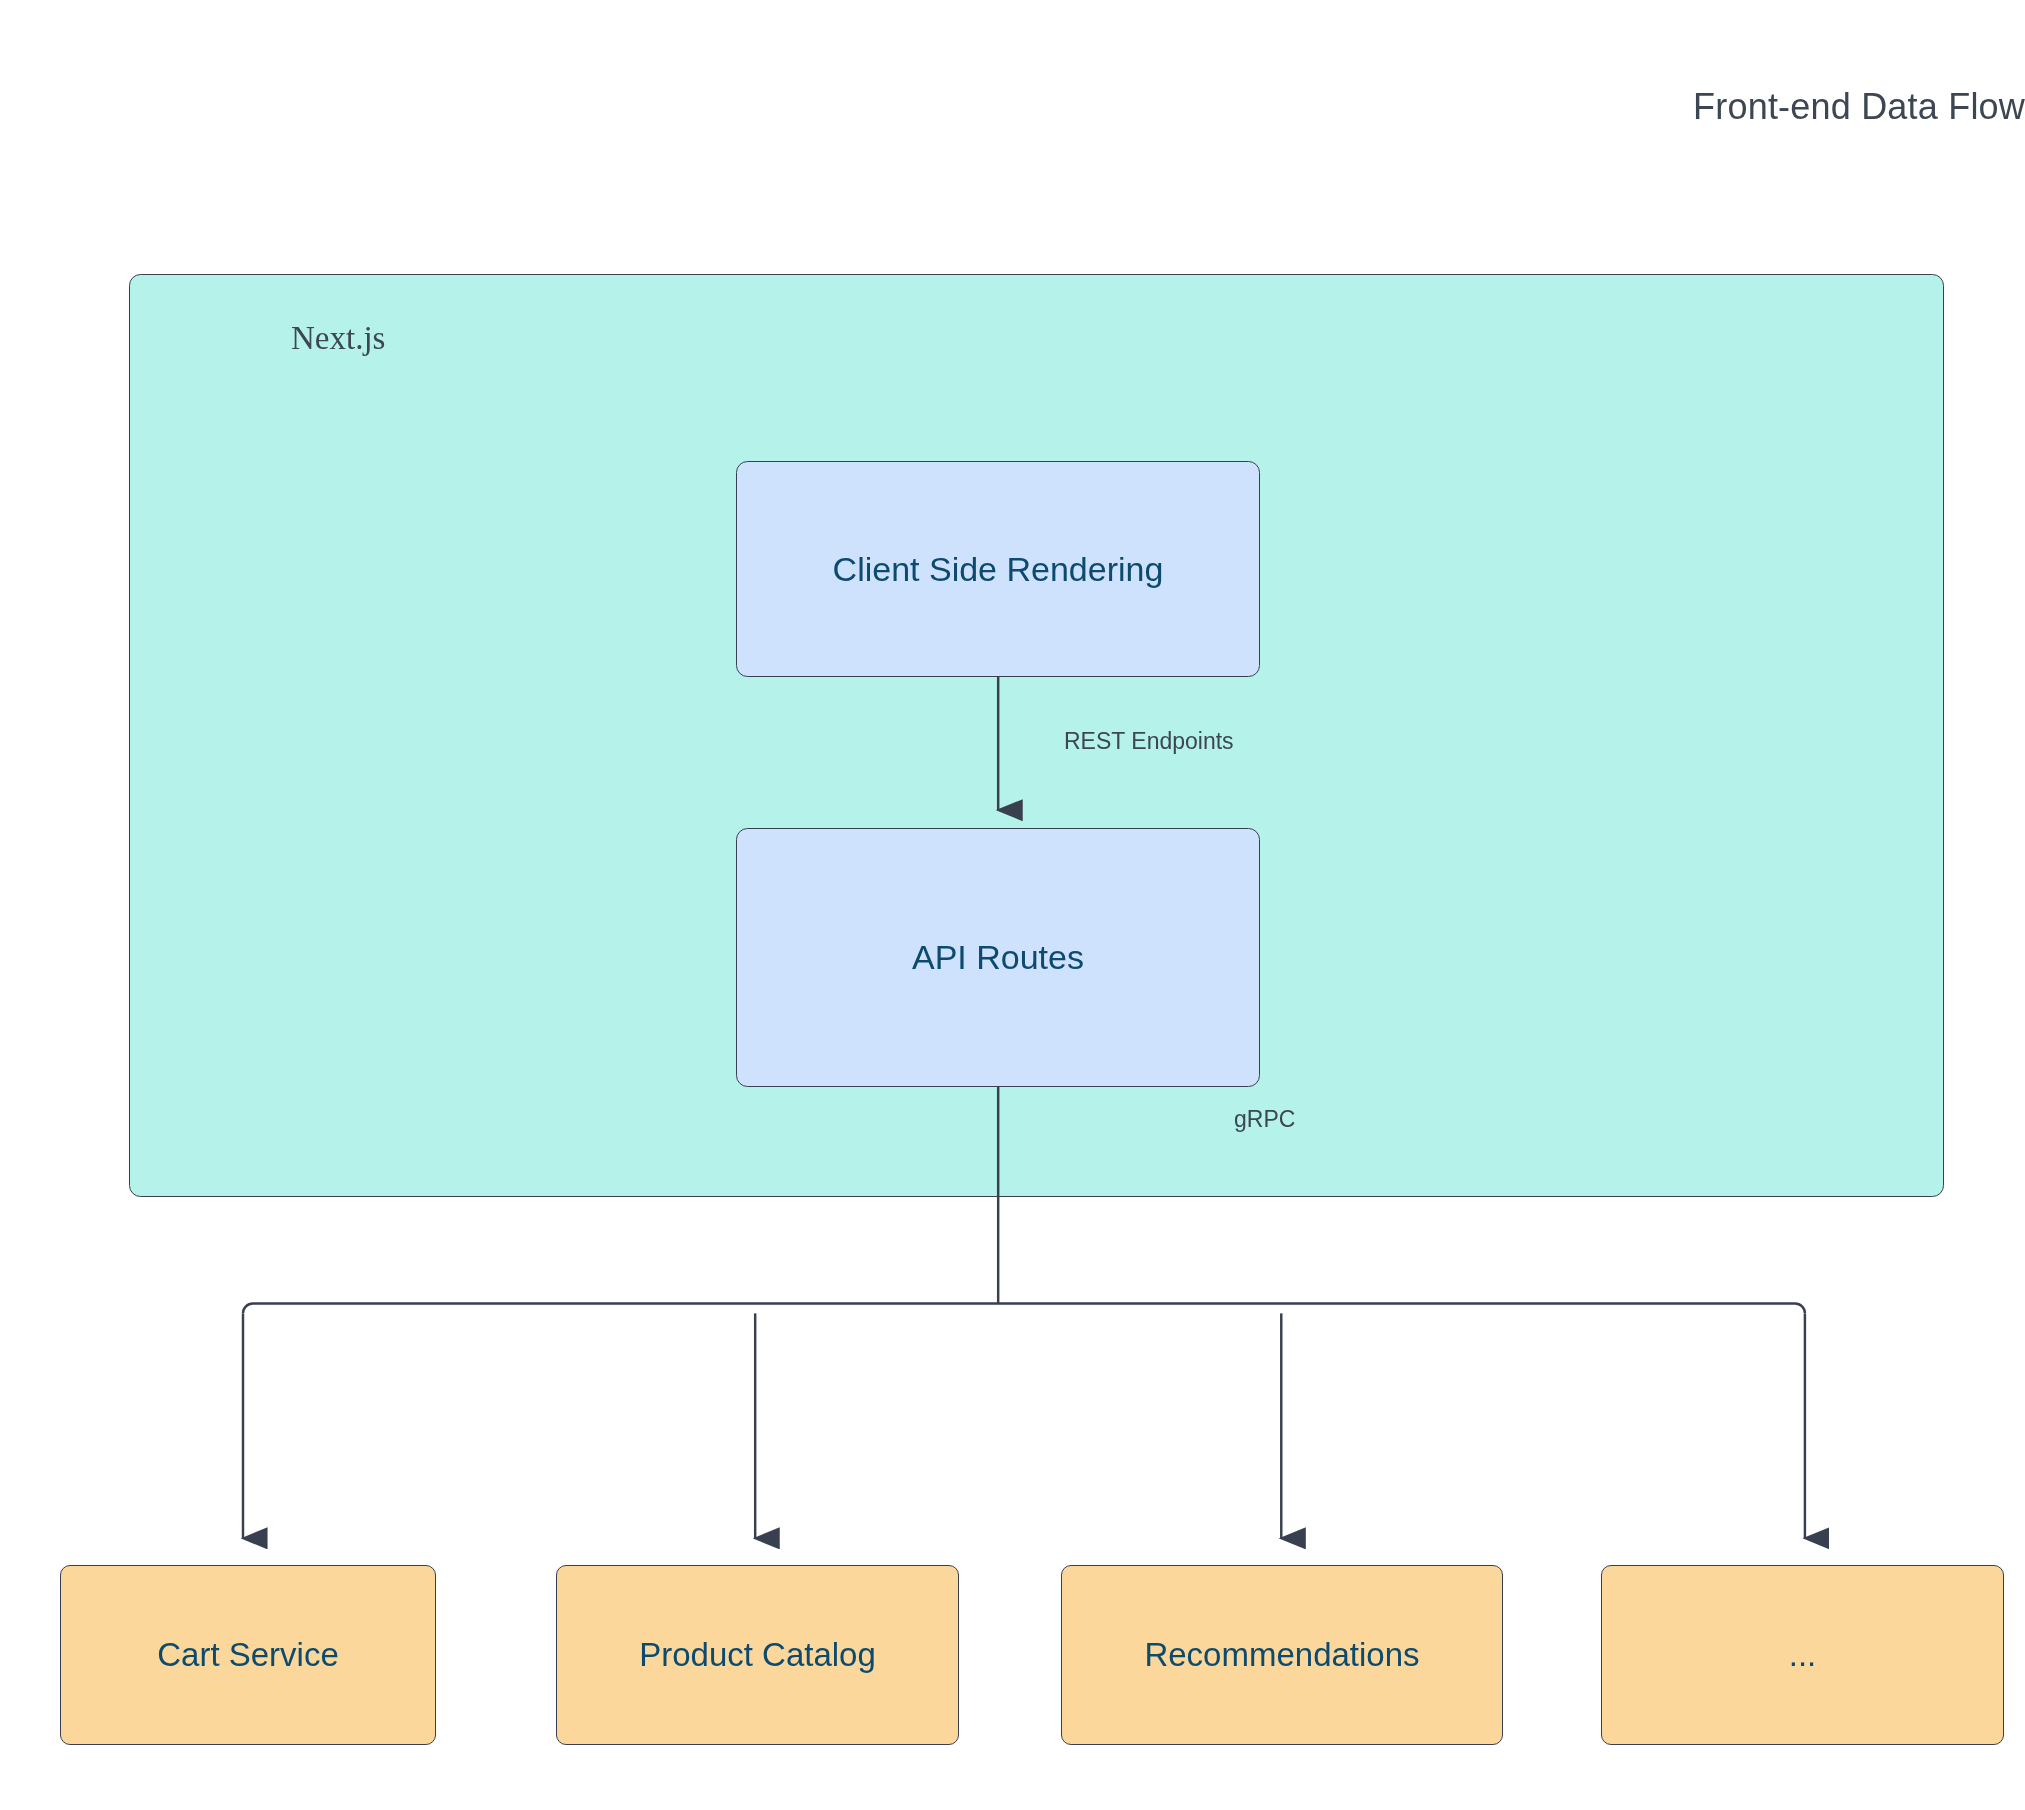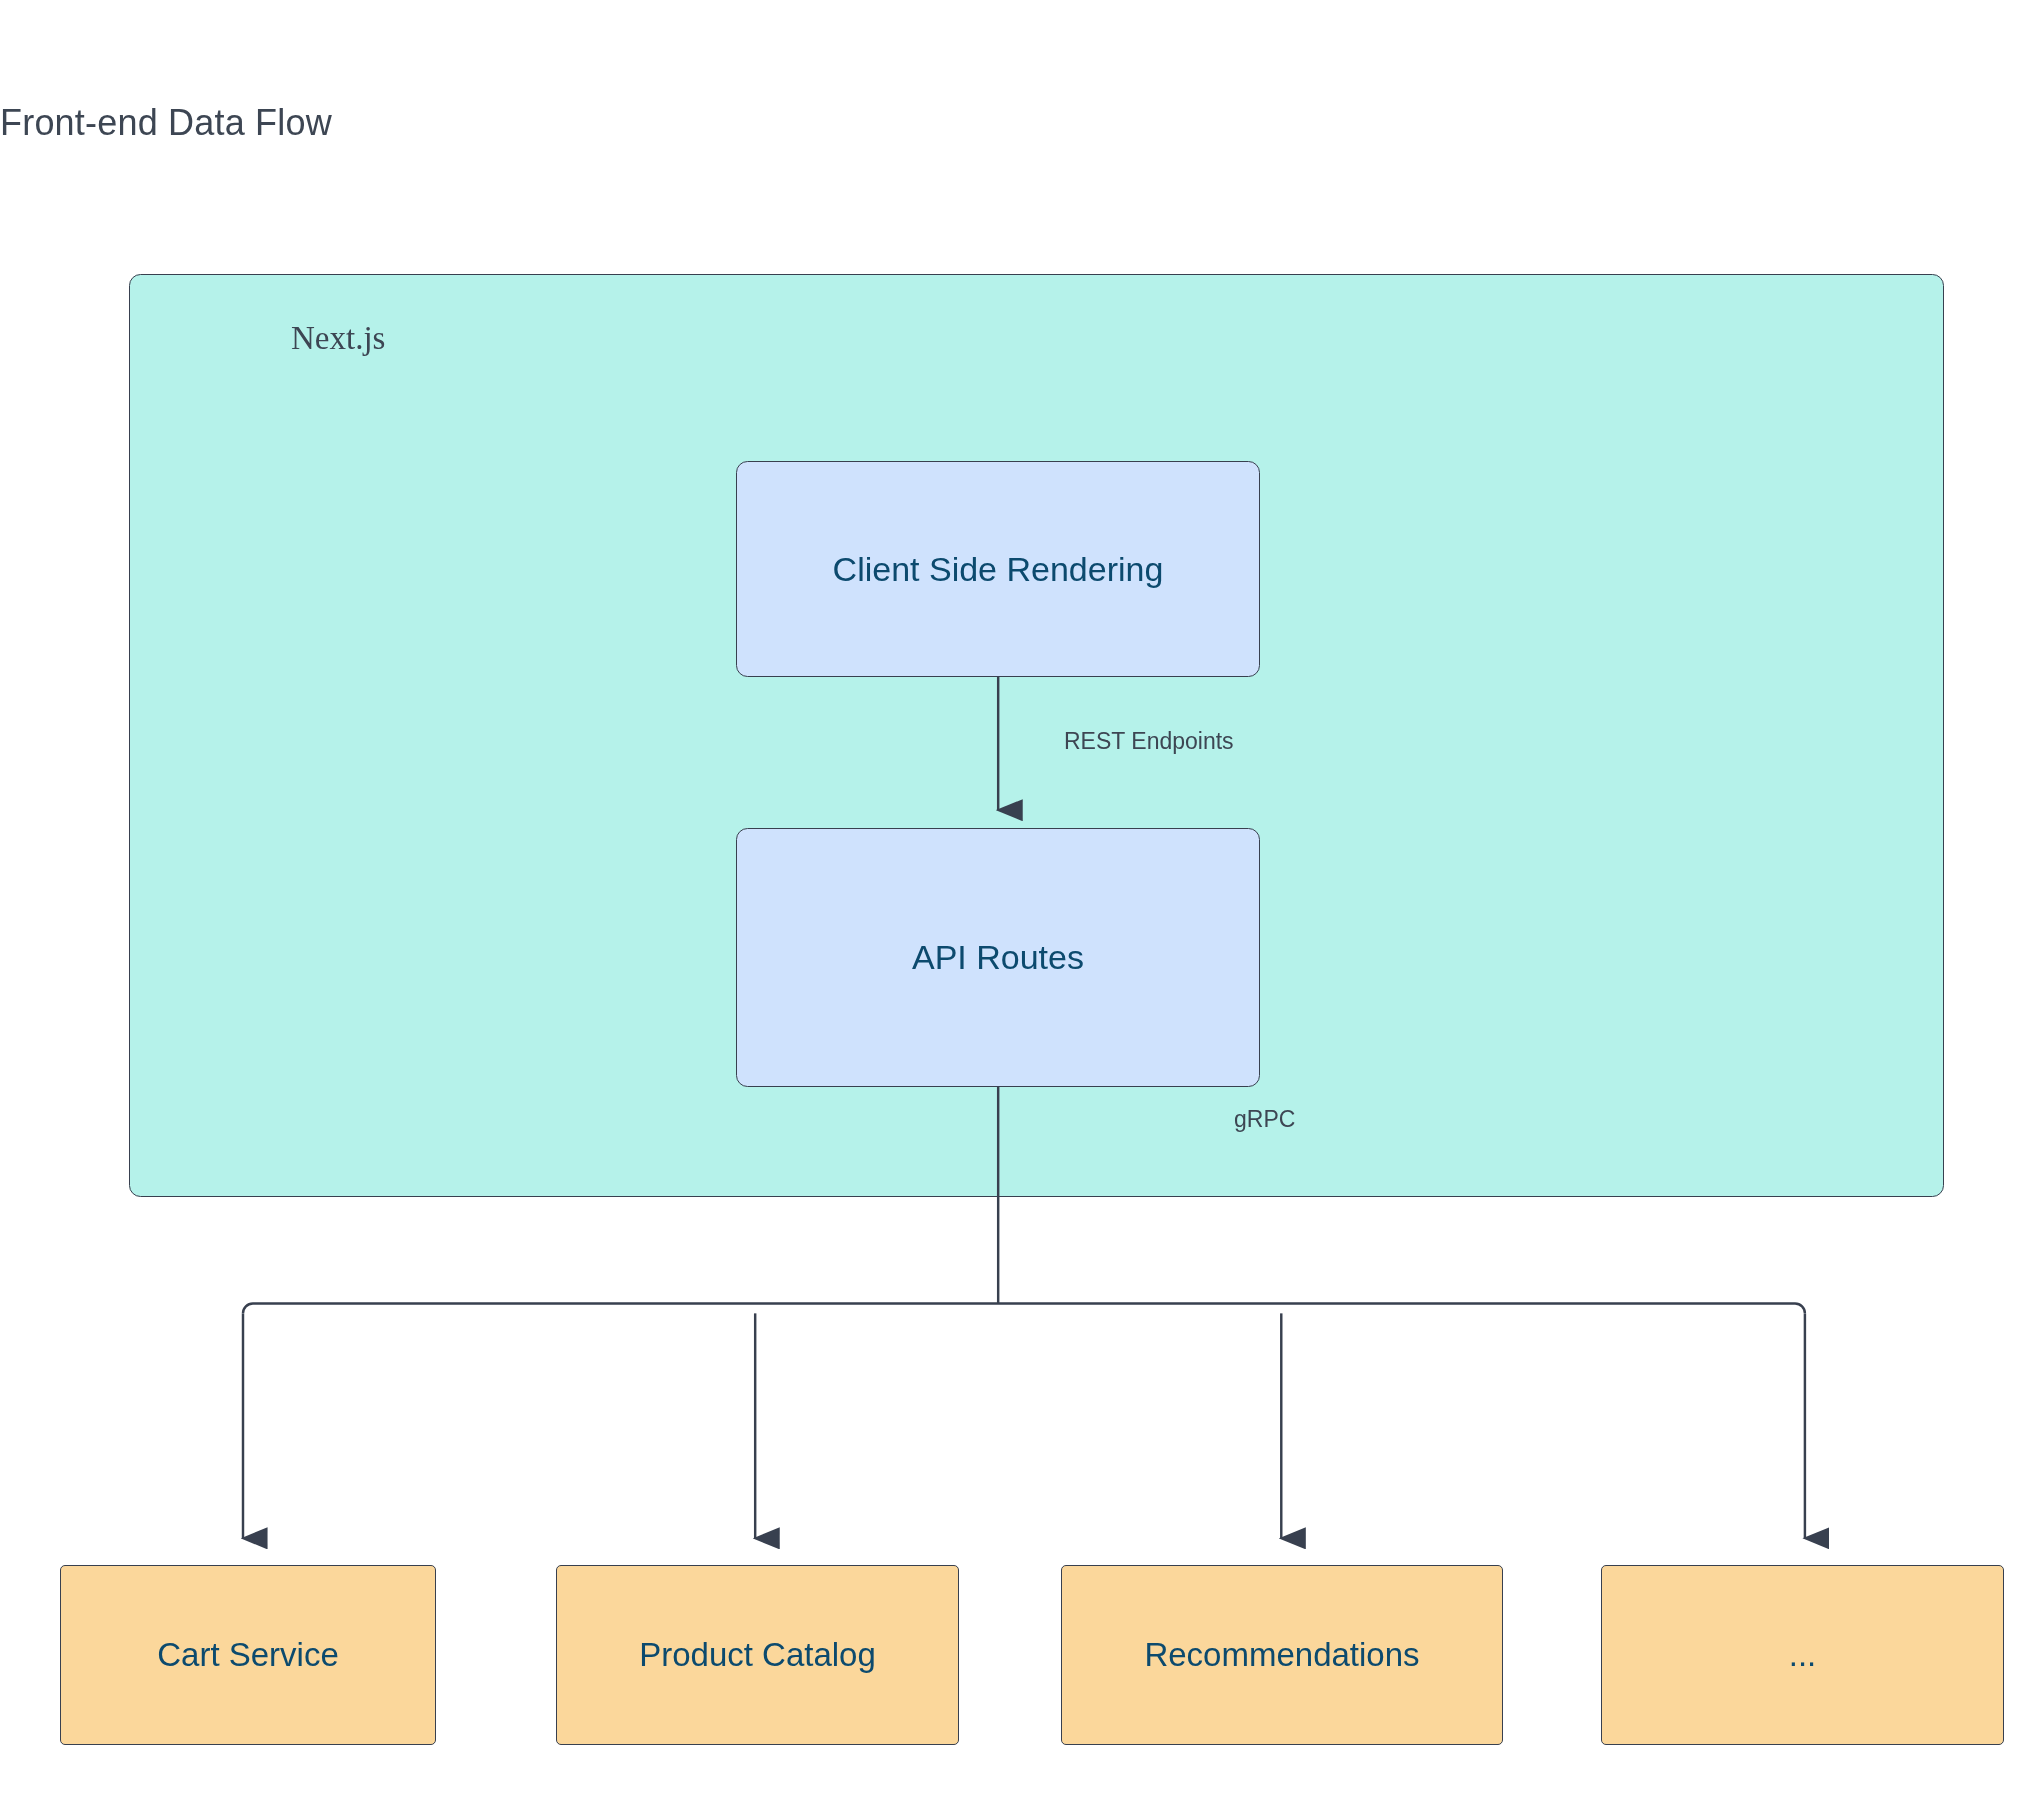--- a/index.html
+++ b/index.html
@@ -16,23 +16,23 @@
     position: relative;
     width: 2025px;
     height: 1811px;
     background: #ffffff;
     overflow: hidden;
   }
   
   .diagram-title {
     position: absolute;
     left: 0;
-    top: 101px;
+    top: 85px;
     width: 2025px;
-    text-align: left;
+    text-align: right;
     font-size: 36px;
     line-height: 1.2;
     color: #3d4653;
     letter-spacing: 0.2px;
   }
   
   #edges {
     position: absolute;
     left: 0;
     top: 0;
@@ -94,21 +94,21 @@
     top: 828px;
     width: 524px;
     height: 259px;
   }
   
   .node.orange {
     background: #fbd79b;
     top: 1565px;
     height: 180px;
     font-size: 33px;
-    border-radius: 5px;
+    border-radius: 10px;
   }
   #node-cart        { left: 60px;   width: 376px; }
   #node-catalog     { left: 556px;  width: 403px; }
   #node-recs        { left: 1061px; width: 442px; }
   #node-more        { left: 1601px; width: 403px; }
   
   .edge-label {
     position: absolute;
     font-size: 23px;
     color: #3d4653;

